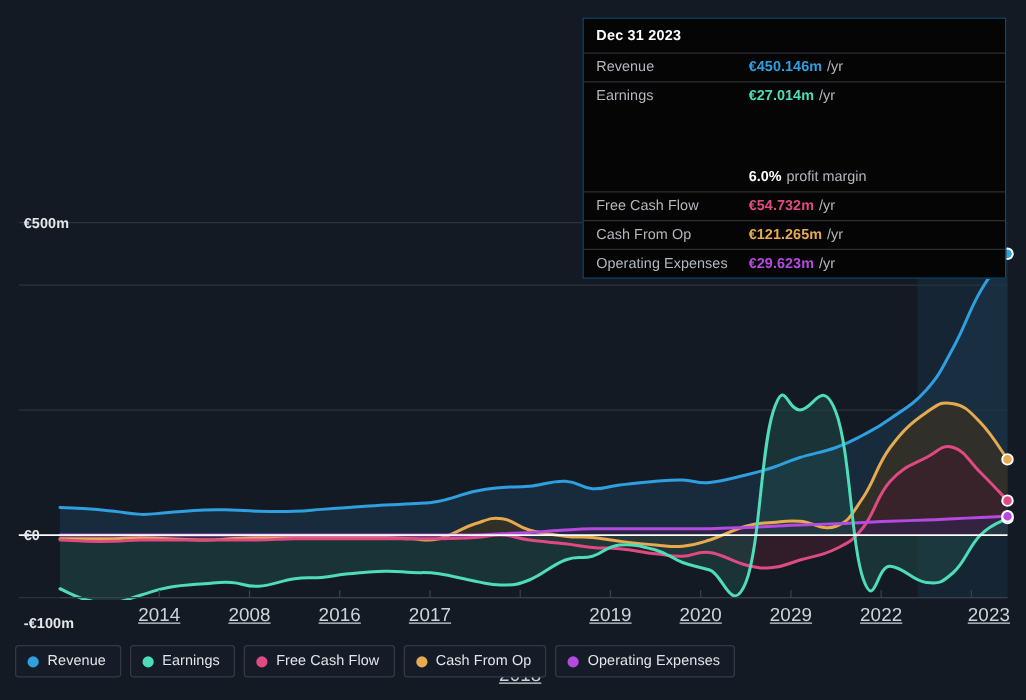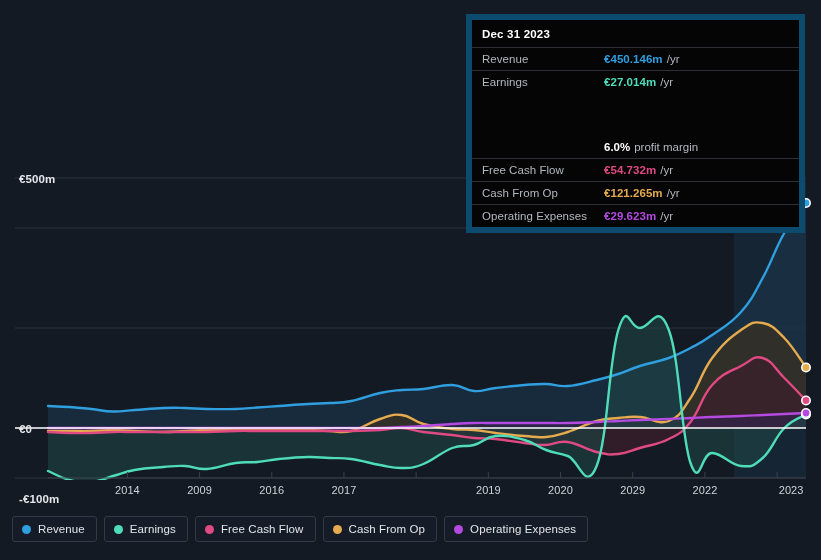--- a/index.html
+++ b/index.html
@@ -38,35 +38,36 @@
     position: absolute;
     font-size: 11.5px;
     color: #e4e7ea;
     font-weight: 600;
     white-space: nowrap;
     letter-spacing: .1px;
     margin-top: 13px;
   }
   .x-label {
     position: absolute;
-    font-size: 11px;
+    font-size: 15px;
     color: #ced3d9;
     white-space: nowrap;
     transform: translateX(-50%);
     letter-spacing: .1px;
+    text-decoration: underline;
   }
 
   
   #tooltip {
     position: absolute;
     left: 466px;
     top: 14px;
     width: 339px;
     background: #050506;
-    border: 6px solid #0c4a6e;
+    border: 1px solid #0c4a6e;
     box-sizing: border-box;
     padding: 0;
   }
   #tooltip .tt-title {
     font-size: 11.5px;
     font-weight: bold;
     color: #ffffff;
     padding: 8px 10px 7px 10px;
     letter-spacing: .2px;
   }
@@ -184,21 +185,21 @@
       </g>
   </svg>
 
   <div id="y-labels">
       <div class="y-label" style="left: 19px; top: 160px;">€500m</div>
       <div class="y-label" style="left: 19px; top: 410px;">€0</div>
       <div class="y-label" style="left: 19px; top: 480px;">-€100m</div>
     </div>
   <div id="x-labels">
       <div class="x-label" style="left: 127.41px; top: 484px;">2014</div>
-      <div class="x-label" style="left: 199.6px; top: 484px;">2009</div>
+      <div class="x-label" style="left: 199.6px; top: 484px;">2008</div>
       <div class="x-label" style="left: 271.79px; top: 484px;">2016</div>
       <div class="x-label" style="left: 343.981px; top: 484px;">2017</div>
       <div class="x-label" style="left: 416.171px; top: 484px; margin-top: 48px;">2018</div>
       <div class="x-label" style="left: 488.362px; top: 484px;">2019</div>
       <div class="x-label" style="left: 560.552px; top: 484px;">2020</div>
       <div class="x-label" style="left: 632.743px; top: 484px;">2029</div>
       <div class="x-label" style="left: 704.933px; top: 484px;">2022</div>
       <div class="x-label" style="left: 777.124px; top: 484px; margin-left: 14px;">2023</div>
     </div>
 

